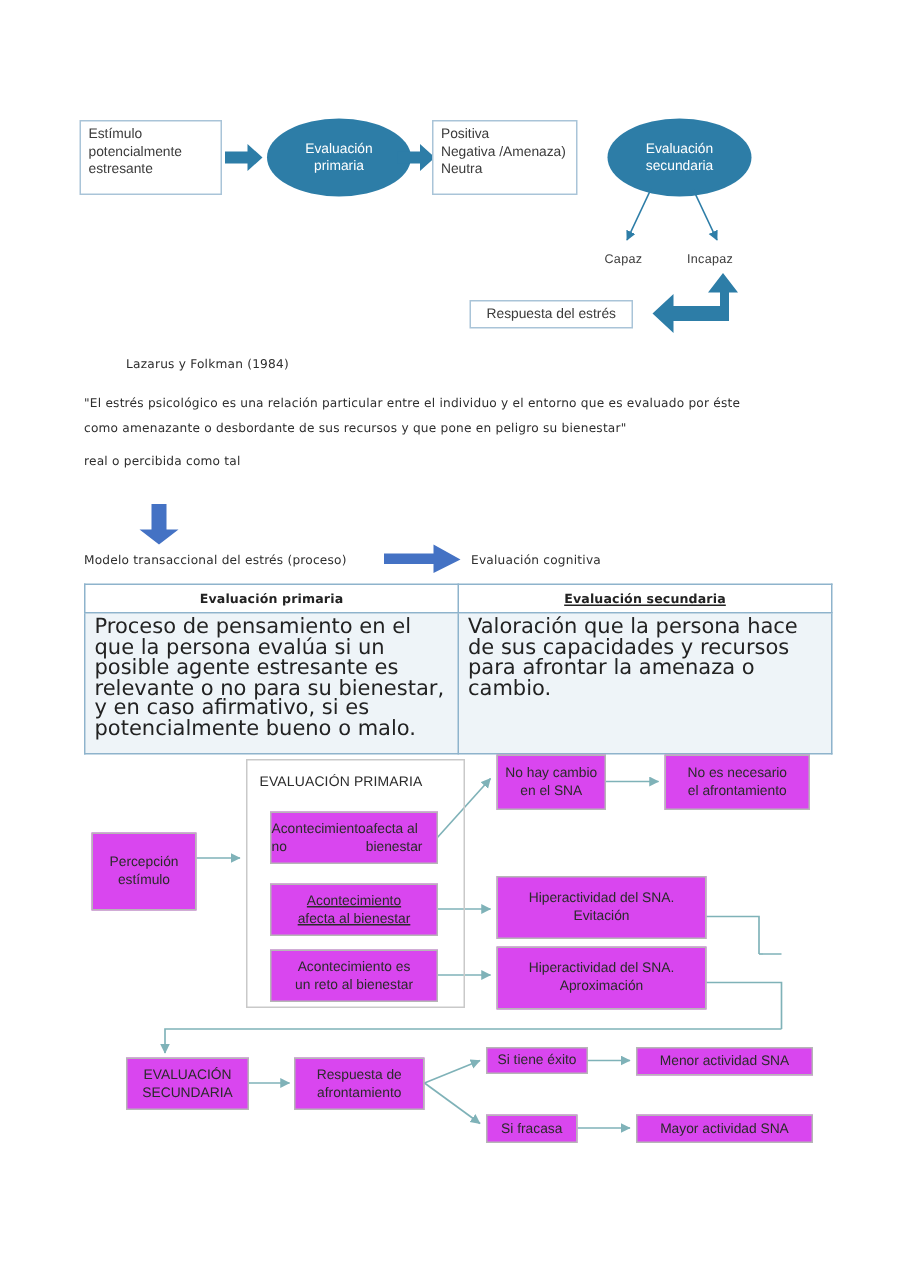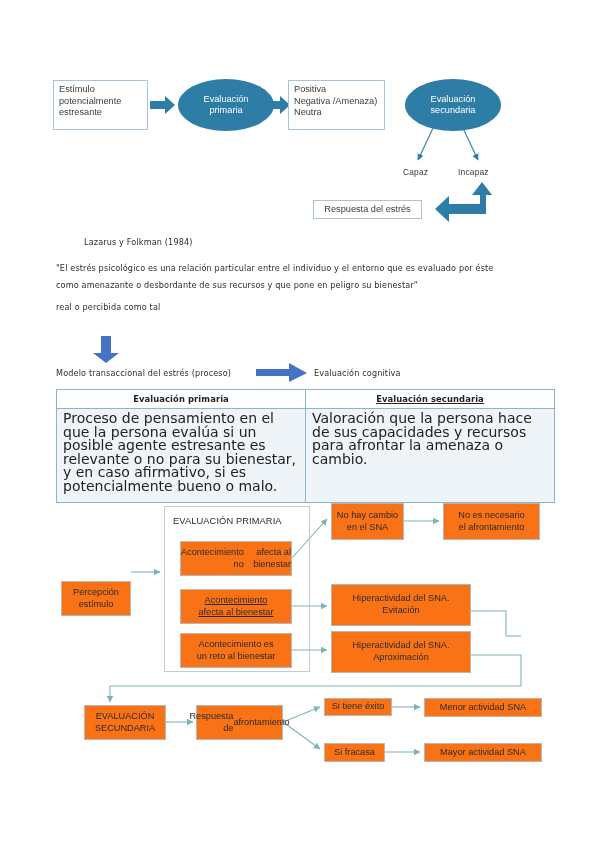--- a/index.html
+++ b/index.html
@@ -97,25 +97,25 @@
     background: #eef4f8;
     font-size: 14px;
     line-height: 13.6px;
     padding: 3px 6px 8px 6px;
     height: 62px;
   }
 
   
   .fbox {
     border: 1px solid #b6b6b6;
-    background: #f97316;
+    background: #d946ef;
     color: #2b2b2b;
     font-size: 9.2px;
     line-height: 11.8px;
-    text-align: right;
+    text-align: left;
     display: flex;
     align-items: center;
     justify-content: center;
     font-family: "Liberation Sans", sans-serif;
   }
   .fgroup {
     border: 1px solid #c9c9c9;
     background: transparent;
   }
   .fcaption {
@@ -258,21 +258,21 @@
       <line x1="283" y1="722" x2="320" y2="749" stroke="#7fb2b8" stroke-width="1.1" marker-end="url(#fhead)"></line>
 
       <line x1="392" y1="707" x2="420" y2="707" stroke="#7fb2b8" stroke-width="1.1" marker-end="url(#fhead)"></line>
 
       <line x1="385" y1="752" x2="420" y2="752" stroke="#7fb2b8" stroke-width="1.1" marker-end="url(#fhead)"></line>
     </svg>
 
     <div class="abs fgroup" style="left:164px; top:506px; width:146px; height:166px;"></div>
     <div class="fcaption" style="left:173px; top:516px;">EVALUACIÓN PRIMARIA</div>
 
-    <div class="abs fbox" style="left:61px; top:555px; width:70px; height:35px; flex-direction:column;margin-top:26px;">
+    <div class="abs fbox" style="left:61px; top:555px; width:70px; height:52px; flex-direction:column;">
       <span>Percepción</span>
       <span>estímulo</span>
     </div>
 
     <div class="abs fbox" style="left:180px; top:541px; width:112px; height:35px; flex-direction:row;">
       <span>Acontecimiento no</span>
       <span>afecta al bienestar</span>
     </div>
     <div class="abs fbox" style="left:180px; top:589px; width:112px; height:35px; flex-direction:column;text-decoration:underline;">
       <span>Acontecimiento</span>
@@ -299,21 +299,21 @@
     <div class="abs fbox" style="left:331px; top:631px; width:140px; height:42px; flex-direction:column;">
       <span>Hiperactividad del SNA.</span>
       <span>Aproximación</span>
     </div>
 
     <div class="abs fbox" style="left:84px; top:705px; width:82px; height:35px; flex-direction:column;">
       <span>EVALUACIÓN</span>
       <span>SECUNDARIA</span>
     </div>
 
-    <div class="abs fbox" style="left:196px; top:705px; width:87px; height:35px; flex-direction:row;">
+    <div class="abs fbox" style="left:196px; top:705px; width:87px; height:35px; flex-direction:column;">
       <span>Respuesta de</span>
       <span>afrontamiento</span>
     </div>
 
     <div class="abs fbox" style="left:324px; top:698px; width:68px; height:18px;">
       <span>Si tiene éxito</span>
     </div>
     <div class="abs fbox" style="left:324px; top:743px; width:61px; height:19px;">
       <span>Si fracasa</span>
     </div>

